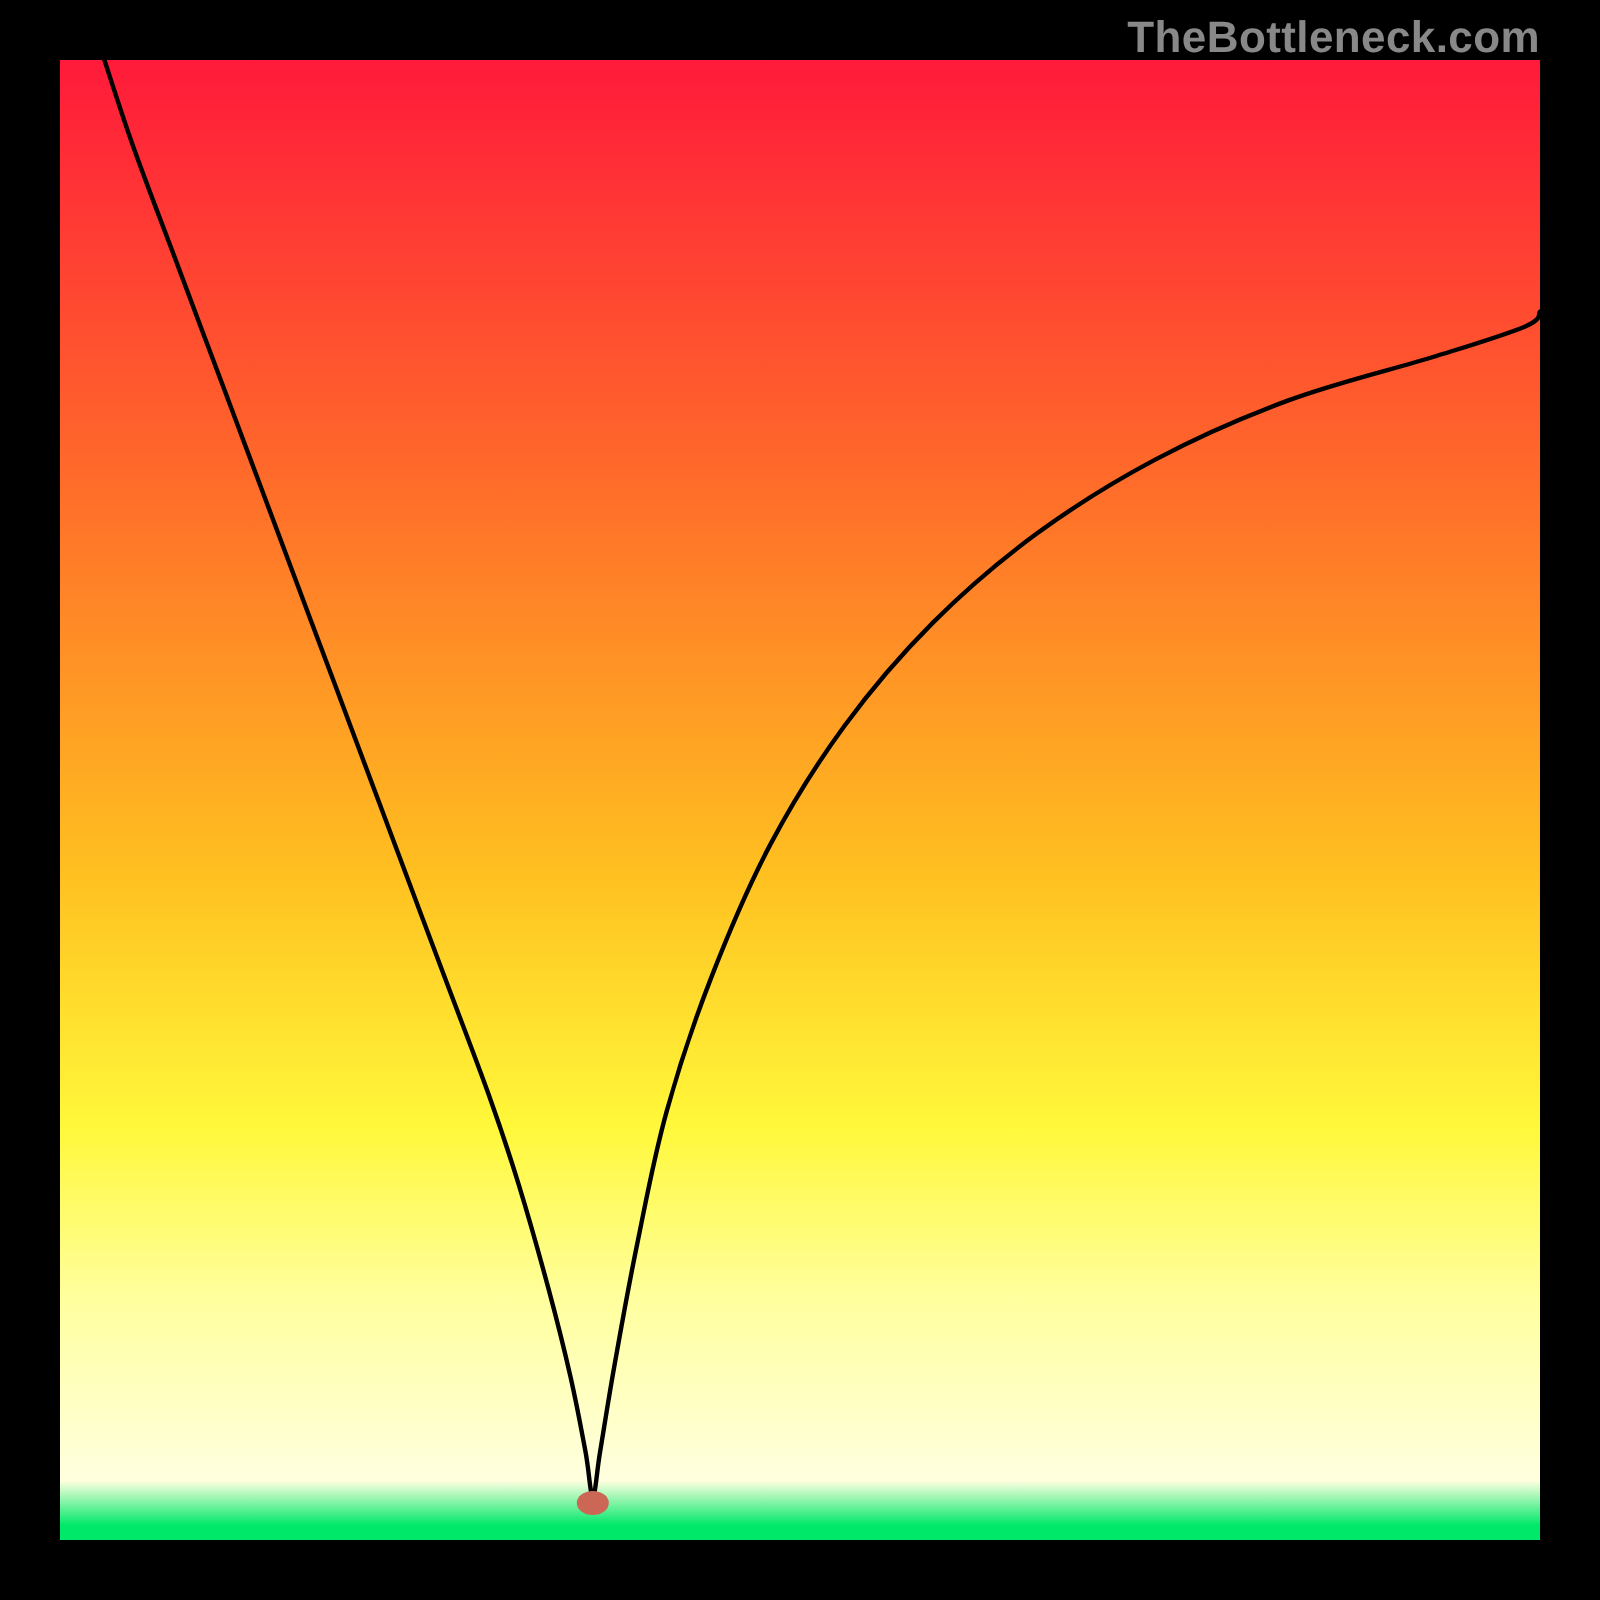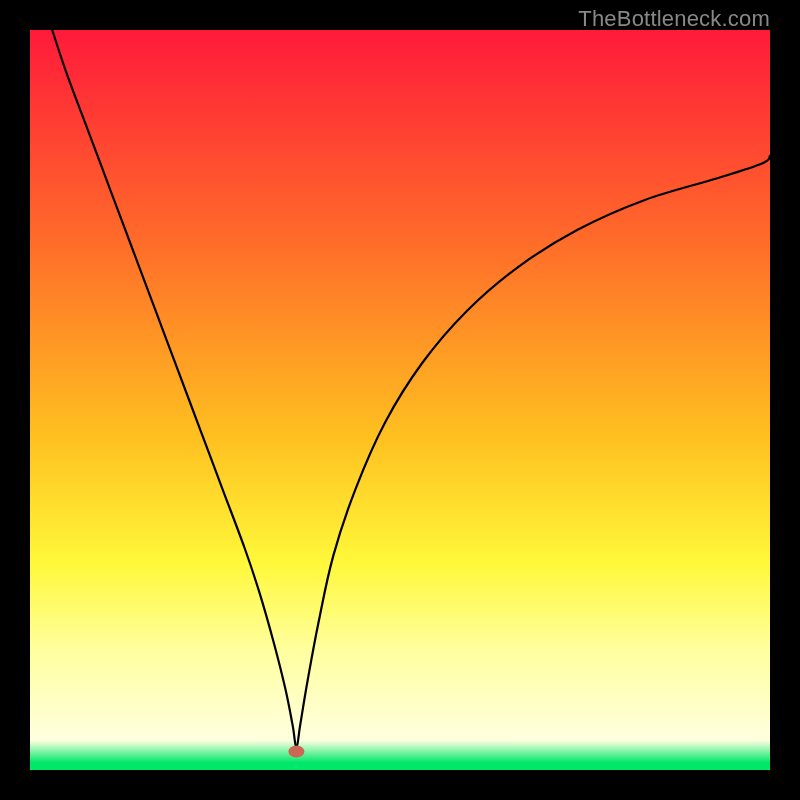--- a/index.html
+++ b/index.html
@@ -22,21 +22,21 @@
     width: 740px;
     height: 740px;
     overflow: hidden;
   }
   .watermark {
     position: absolute;
     top: 6px;
     right: 30px;
     color: #888;
     font-size: 22px;
-    font-weight: 400;
+    font-weight: 700;
     letter-spacing: 0.2px;
   }
 </style>
 </head>
 <body>
 
 <div class="frame">
 
   <div class="watermark">TheBottleneck.com</div>
 

